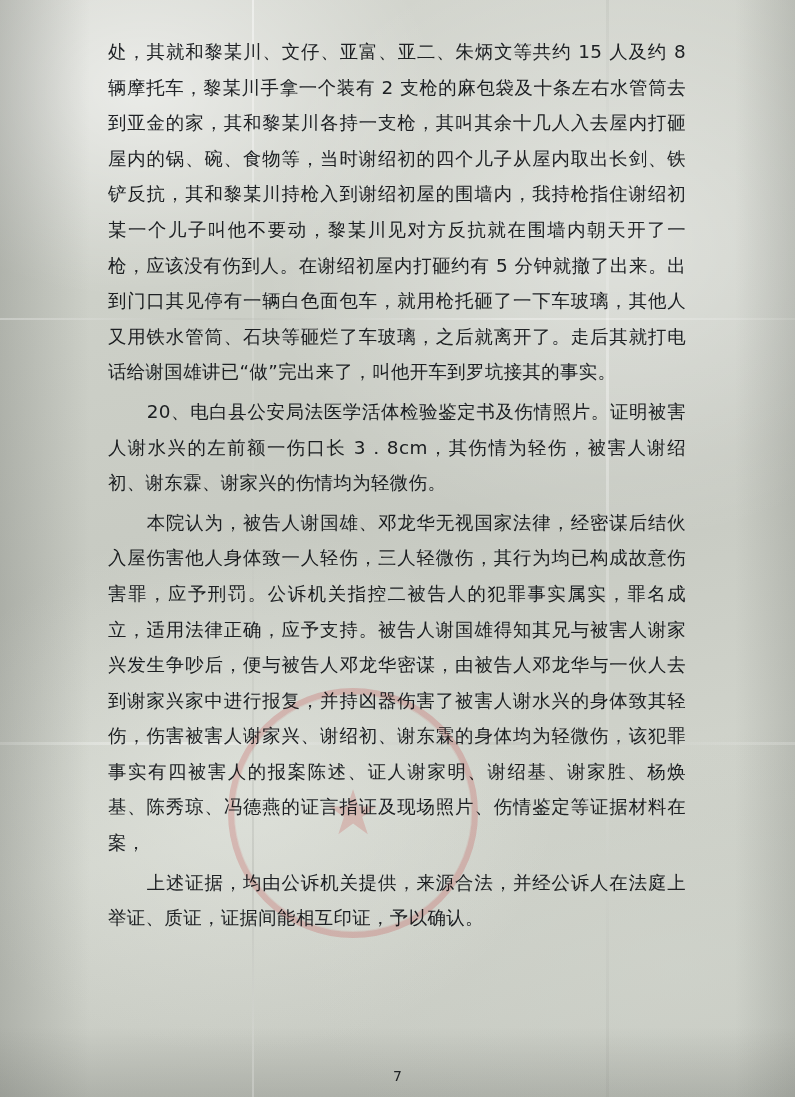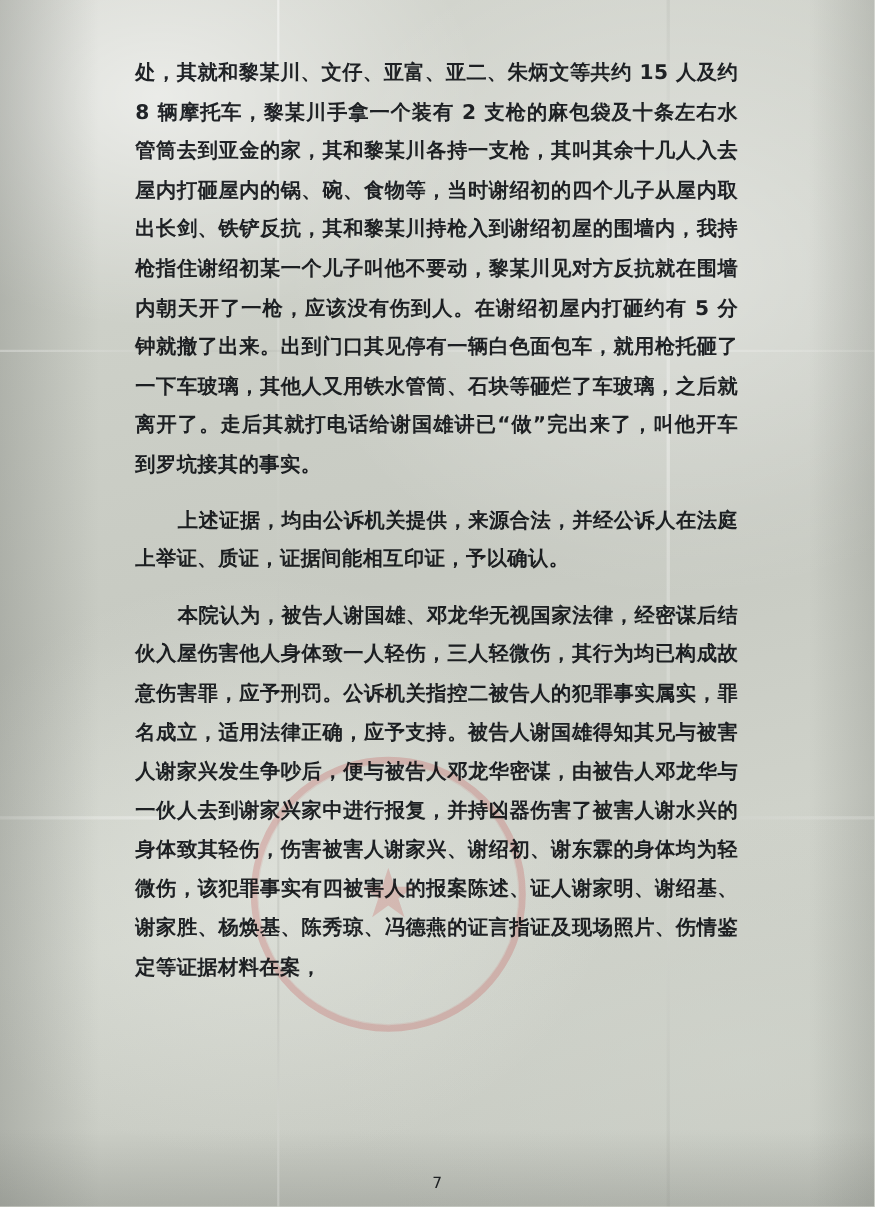--- a/index.html
+++ b/index.html
@@ -92,23 +92,22 @@
     color: #23262b;
     font-family: "DejaVu Sans", sans-serif;
     font-size: 18.4px;
     line-height: 35.6px;
     letter-spacing: 0.4px;
     text-align: justify;
     text-justify: inter-ideograph;
     mix-blend-mode: multiply;
   }
   .content p {
-    margin: 15px;
+    margin: 0;
     text-indent: 0;
-    font-weight: bold;
   }
   .content p.indent {
     text-indent: 2.1em;
   }
   .content p + p {
     margin-top: 0px;
   }
   .para-gap {
     margin-top: 4px !important;
   }
@@ -136,18 +135,19 @@
   <div class="crease v2"></div>
   <div class="crease h1"></div>
   <div class="crease h2"></div>
 
   <div class="seal">
     <span class="star">★</span>
   </div>
 
   <div class="content">
     <p>处，其就和黎某川、文仔、亚富、亚二、朱炳文等共约 15 人及约 8 辆摩托车，黎某川手拿一个装有 2 支枪的麻包袋及十条左右水管筒去到亚金的家，其和黎某川各持一支枪，其叫其余十几人入去屋内打砸屋内的锅、碗、食物等，当时谢绍初的四个儿子从屋内取出长剑、铁铲反抗，其和黎某川持枪入到谢绍初屋的围墙内，我持枪指住谢绍初某一个儿子叫他不要动，黎某川见对方反抗就在围墙内朝天开了一枪，应该没有伤到人。在谢绍初屋内打砸约有 5 分钟就撤了出来。出到门口其见停有一辆白色面包车，就用枪托砸了一下车玻璃，其他人又用铁水管筒、石块等砸烂了车玻璃，之后就离开了。走后其就打电话给谢国雄讲已“做”完出来了，叫他开车到罗坑接其的事实。</p>
+    <p class="indent para-gap">20、电白县公安局法医学活体检验鉴定书及伤情照片。证明被害人谢水兴的左前额一伤口长 3．8cm，其伤情为轻伤，被害人谢绍初、谢东霖、谢家兴的伤情均为轻微伤。</p>
+    <p class="indent para-gap">本院认为，被告人谢国雄、邓龙华无视国家法律，经密谋后结伙入屋伤害他人身体致一人轻伤，三人轻微伤，其行为均已构成故意伤害罪，应予刑罚。公诉机关指控二被告人的犯罪事实属实，罪名成立，适用法律正确，应予支持。被告人谢国雄得知其兄与被害人谢家兴发生争吵后，便与被告人邓龙华密谋，由被告人邓龙华与一伙人去到谢家兴家中进行报复，并持凶器伤害了被害人谢水兴的身体致其轻伤，伤害被害人谢家兴、谢绍初、谢东霖的身体均为轻微伤，该犯罪事实有四被害人的报案陈述、证人谢家明、谢绍基、谢家胜、杨焕基、陈秀琼、冯德燕的证言指证及现场照片、伤情鉴定等证据材料在案，</p>
     <p class="indent para-gap">上述证据，均由公诉机关提供，来源合法，并经公诉人在法庭上举证、质证，证据间能相互印证，予以确认。</p>
-    <p class="indent para-gap">本院认为，被告人谢国雄、邓龙华无视国家法律，经密谋后结伙入屋伤害他人身体致一人轻伤，三人轻微伤，其行为均已构成故意伤害罪，应予刑罚。公诉机关指控二被告人的犯罪事实属实，罪名成立，适用法律正确，应予支持。被告人谢国雄得知其兄与被害人谢家兴发生争吵后，便与被告人邓龙华密谋，由被告人邓龙华与一伙人去到谢家兴家中进行报复，并持凶器伤害了被害人谢水兴的身体致其轻伤，伤害被害人谢家兴、谢绍初、谢东霖的身体均为轻微伤，该犯罪事实有四被害人的报案陈述、证人谢家明、谢绍基、谢家胜、杨焕基、陈秀琼、冯德燕的证言指证及现场照片、伤情鉴定等证据材料在案，</p>
   </div>
 
   <div class="page-number">7</div>
 </div>
 
 </body></html>

